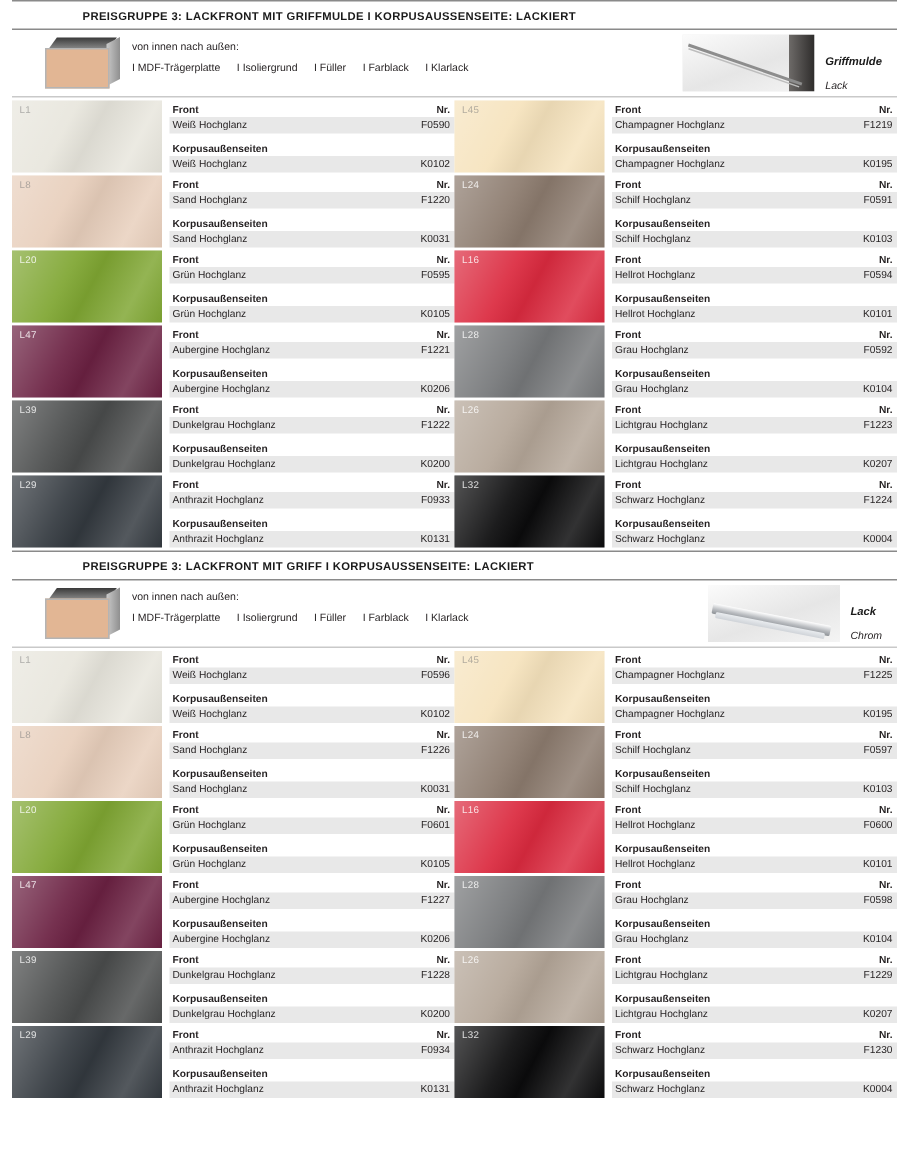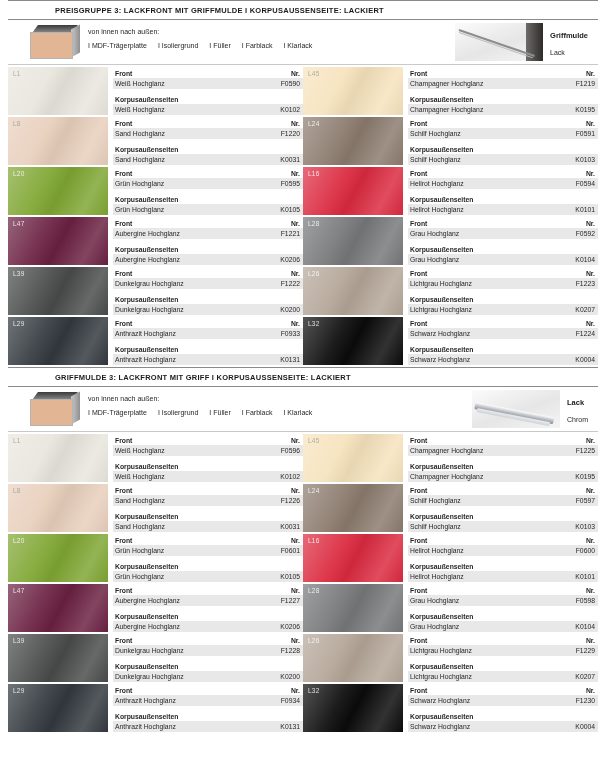--- a/index.html
+++ b/index.html
@@ -37,21 +37,21 @@
   }
   .boxicon .face{
     position:absolute;left:2px;top:7px;width:41px;height:25px;
     background:#e2b694;border:1px solid #b4b4b4;
   }
   .info-text{padding-top:3px;}
   .info-line1{font-size:7px;color:#231f20;margin-bottom:7px;}
   .info-layers{display:flex;gap:11px;font-size:7px;color:#231f20;}
   .info-layers span{white-space:nowrap;}
 
-  .info-right{position:absolute;right:10px;top:3px;display:flex;gap:7px;align-items:center;}
+  .info-right{position:absolute;right:10px;top:3px;display:flex;gap:7px;align-items:flex-end;font-style:italic;}
   .handle-img{width:88px;height:38px;position:relative;overflow:hidden;background:#f2f2f2;}
   .hm-bg{position:absolute;inset:0;background:linear-gradient(160deg,#fbfbfb 0%,#e6e6e6 55%,#f4f4f4 100%);}
   .hm-dark{position:absolute;right:0;top:0;width:17px;height:100%;background:linear-gradient(90deg,#6d6a68,#2e2c2b);}
   .hm-line{position:absolute;left:4px;top:6px;width:80px;height:1.6px;background:#8d8d8d;transform:rotate(19deg);transform-origin:left center;}
   .hm-line2{position:absolute;left:4px;top:9px;width:78px;height:1px;background:#bdbdbd;transform:rotate(19deg);transform-origin:left center;}
   .gr-bar{position:absolute;left:3px;top:12px;width:80px;height:7px;background:linear-gradient(180deg,#ffffff,#b9bcc0 55%,#8e9297);transform:rotate(11deg);transform-origin:left center;border-radius:1px;}
   .gr-bar2{position:absolute;left:5px;top:18px;width:74px;height:4px;background:linear-gradient(180deg,#e9ecef,#cfd3d8);transform:rotate(11deg);transform-origin:left center;border-radius:1px;}
   .handle-text{padding-top:2px;}
   .handle-name{font-size:7.5px;font-weight:bold;color:#1a1a1a;margin-bottom:9px;}
   .handle-sub{font-size:7px;color:#231f20;}
@@ -419,21 +419,21 @@
             <div class="trow val">
               <span class="lbl">Schwarz Hochglanz</span>
               <span class="num">K0004</span>
             </div>
           </div>
         </div>
       </div>
     </div>
     <div class="section">
       <div class="rule"></div>
-      <div class="sec-title">GRIFFMULDE 3: LACKFRONT MIT GRIFF I KORPUSAUSSENSEITE: LACKIERT</div>
+      <div class="sec-title">PREISGRUPPE 3: LACKFRONT MIT GRIFF I KORPUSAUSSENSEITE: LACKIERT</div>
       <div class="rule"></div>
       <div class="info">
         <div class="info-left">
           <div class="boxicon">
             <div class="top"></div>
             <div class="side"></div>
             <div class="face"></div>
           </div>
           <div class="info-text">
             <div class="info-line1">von innen nach außen:</div>

